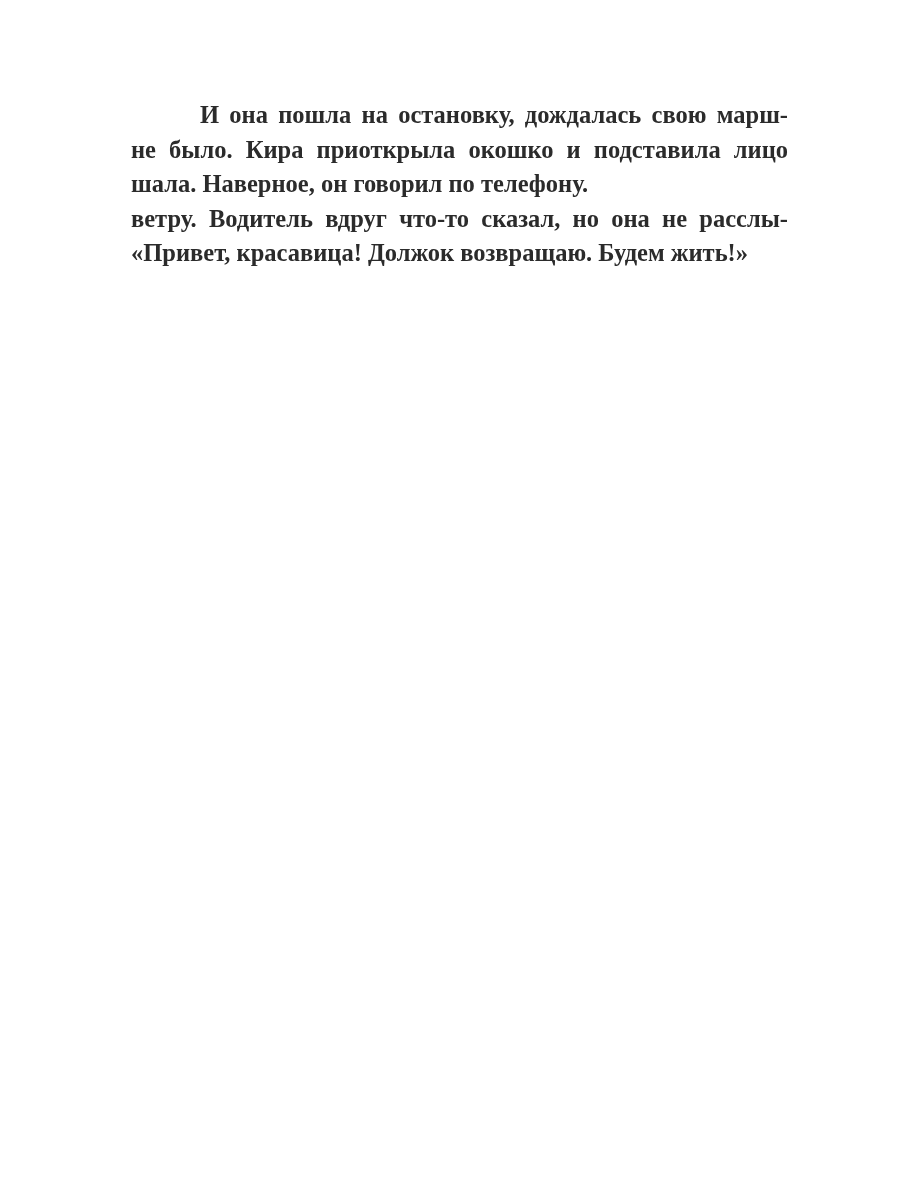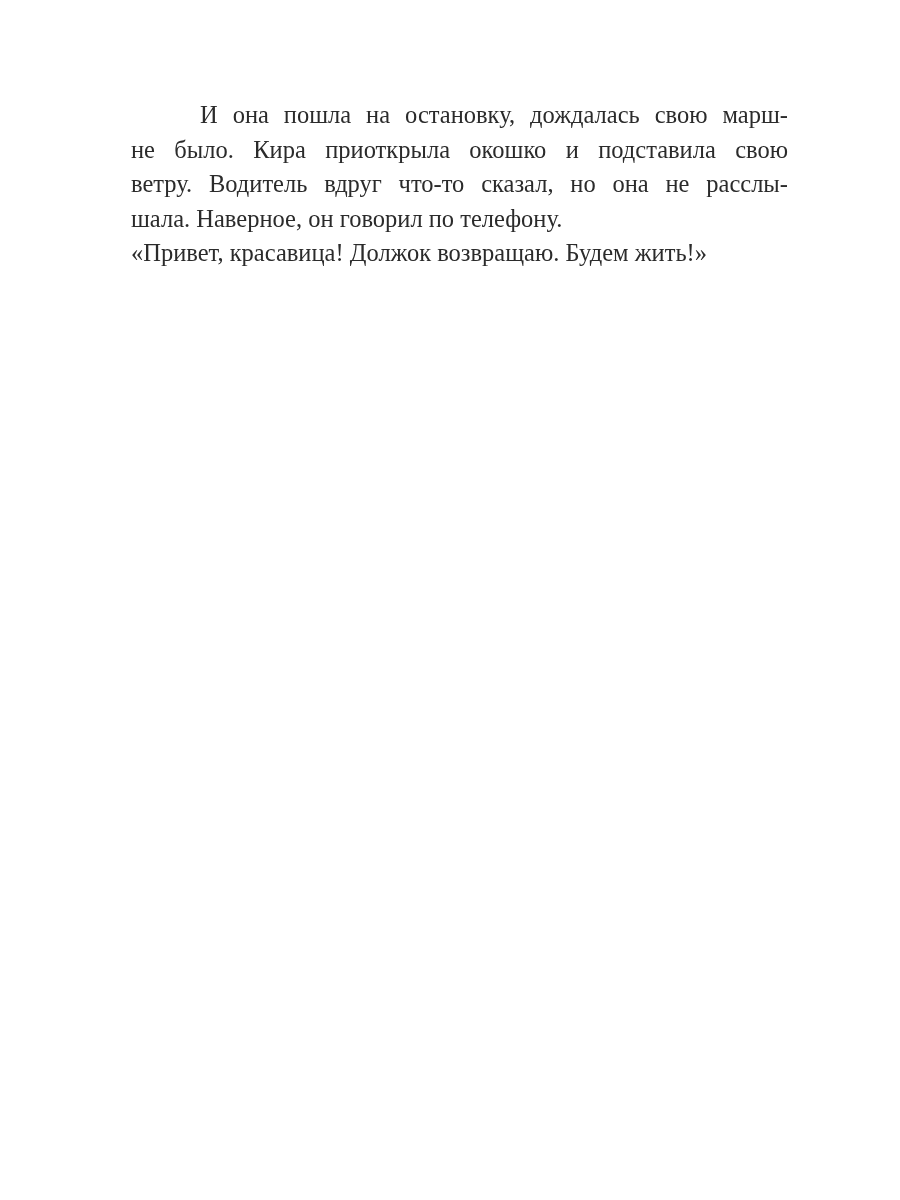--- a/index.html
+++ b/index.html
@@ -28,20 +28,21 @@
       width: 657px;
       font-family: "Liberation Serif", "DejaVu Serif", serif;
       font-size: 24.5px;
       line-height: 34.6px;
       color: #2b2b2b;
     }
     .para {
       margin: 0;
       text-align: justify;
       text-align-last: left;
+      font-weight: bold;
     }
     .line {
       display: block;
       white-space: nowrap;
       text-align: justify;
       text-align-last: justify;
       height: 34.6px;
     }
     .line.last {
       text-align-last: left;
@@ -51,23 +52,23 @@
     }
   </style>
 </head>
 <body>
 
 <div class="page">
   <div class="text-block">
 
     <div class="para">
       <span class="line indent">И она пошла на остановку, дождалась свою марш-</span>
-      <span class="line">не было. Кира приоткрыла окошко и подставила свою</span>
+      <span class="line">не было. Кира приоткрыла окошко и подставила лицо</span>
+      <span class="line last">шала. Наверное, он говорил по телефону.</span>
       <span class="line">ветру. Водитель вдруг что-то сказал, но она не расслы-</span>
-      <span class="line last">шала. Наверное, он говорил по телефону.</span>
     </div>
 
 
     <div class="para">
       <span class="line last">«Привет, красавица! Должок возвращаю. Будем жить!»</span>
     </div>
 
   </div>
 </div>
 

